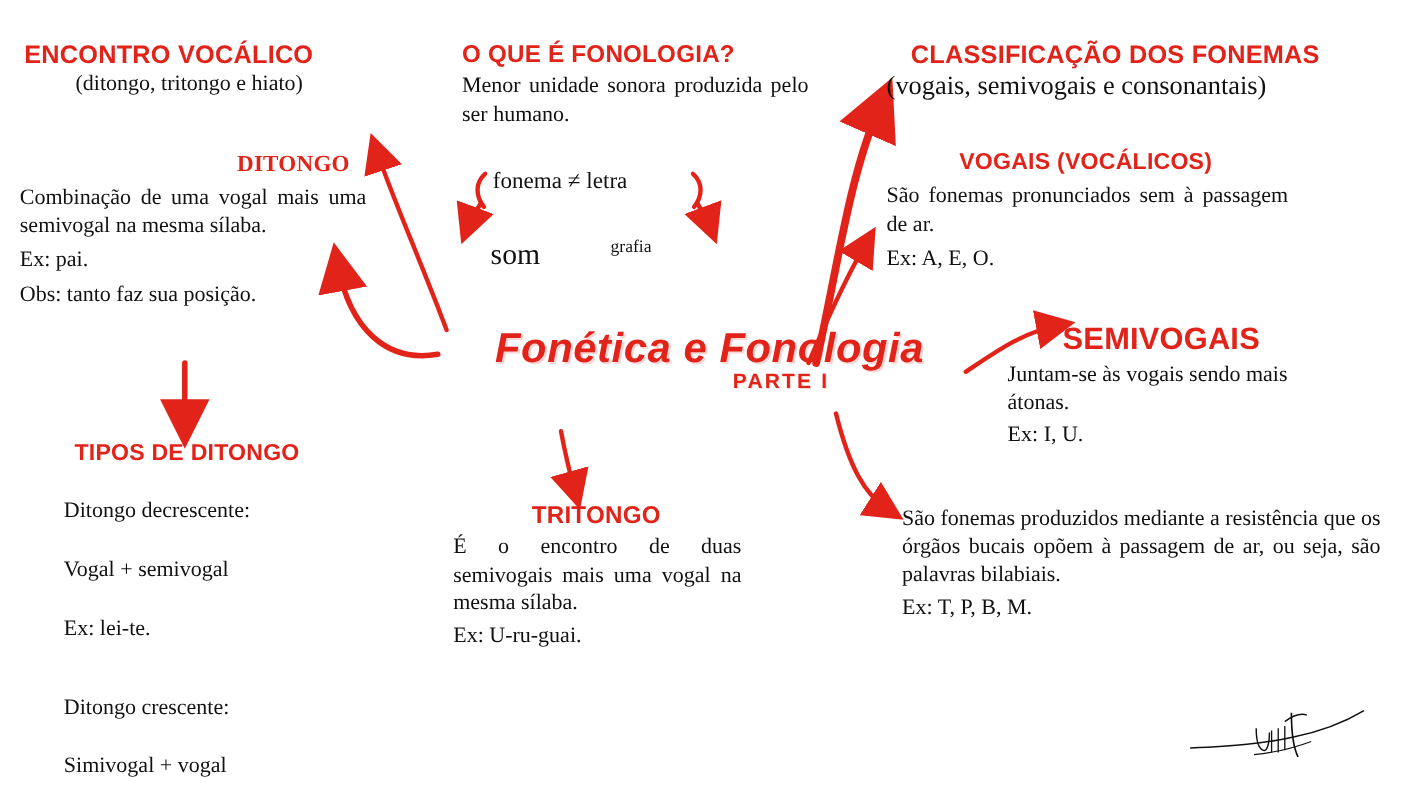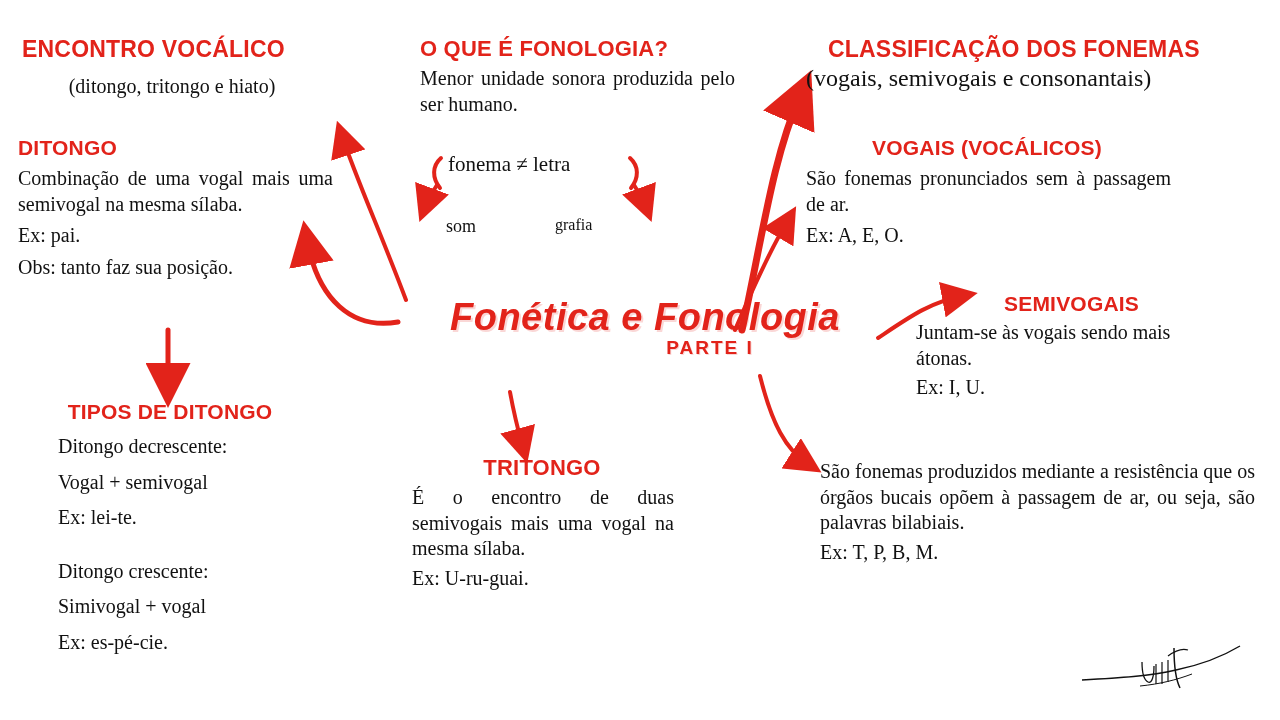--- a/index.html
+++ b/index.html
@@ -40,52 +40,52 @@
     text-align: justify;
   }
   .body-text.plain {
     text-align: left;
   }
   
   #enc-voc {
     left: 22px; top: 36px; width: 330px;
   }
   #enc-voc .heading { font-size: 23px; }
-  #enc-voc .sub { font-size: 20px; text-align: center; width: 300px; margin-top: 12px;}
+  #enc-voc .sub { font-size: 20px; text-align: center; width: 300px; margin-top: 2px;}
 
   
   #ditongo {
     left: 18px; top: 136px; width: 320px;
   }
-  #ditongo .heading { font-size: 21px; text-align: left; width: 300px; }
+  #ditongo .heading { font-size: 21px; text-align: right; width: 300px; font-family: Liberation Serif, serif; }
   #ditongo .body-text { font-size: 20px; margin-top: 6px; width: 315px; }
   #ditongo .line { text-align: left; }
 
   
   #tipos {
     left: 20px; top: 400px; width: 330px;
   }
   #tipos .heading { font-size: 21px; text-align: center; width: 300px;}
-  #tipos .body-text { font-size: 20px; margin-top: 10px; margin-left: 38px; }
+  #tipos .body-text { font-size: 20px; margin-top: 28px; margin-left: 38px; }
   #tipos .gap { height: 18px; }
 
   
   #fonologia {
     left: 392px; top: 36px; width: 320px; margin-left: 28px;
   }
   #fonologia .heading { font-size: 22px; }
   #fonologia .body-text { font-size: 20px; margin-top: 4px; width: 315px; }
   #fonema-eq {
     position: absolute;
     left: 448px; top: 152px;
     font-size: 21px;
     font-family: "Liberation Serif", serif;
   }
   #som-label {
-    position: absolute; left: 446px; top: 216px; font-size: 18px;
+    position: absolute; left: 446px; top: 216px; font-size: 27px;
   }
   #grafia-label {
     position: absolute; left: 555px; top: 216px; font-size: 16px;
   }
 
   
   #center-title {
     position: absolute;
     left: 410px; top: 296px;
     width: 470px;
@@ -130,21 +130,21 @@
   #vogais {
     left: 806px; top: 136px; width: 370px;
   }
   #vogais .heading { font-size: 21px; text-align: center; width: 362px;}
   #vogais .body-text { font-size: 20px; margin-top: 6px; width: 365px;}
 
   
   #semivogais {
     left: 916px; top: 292px; width: 330px;
   }
-  #semivogais .heading { font-size: 21px; margin-left: 88px;}
+  #semivogais .heading { font-size: 28px; margin-left: 50px;}
   #semivogais .body-text { font-size: 20px; margin-top: 4px; width: 300px; text-align: left; }
 
   
   #consoantes {
     left: 820px; top: 455px; width: 440px;
   }
   #consoantes .heading { font-size: 22px; }
   #consoantes .body-text { font-size: 20px; margin-top: 4px; width: 435px; }
 
   #signature {

